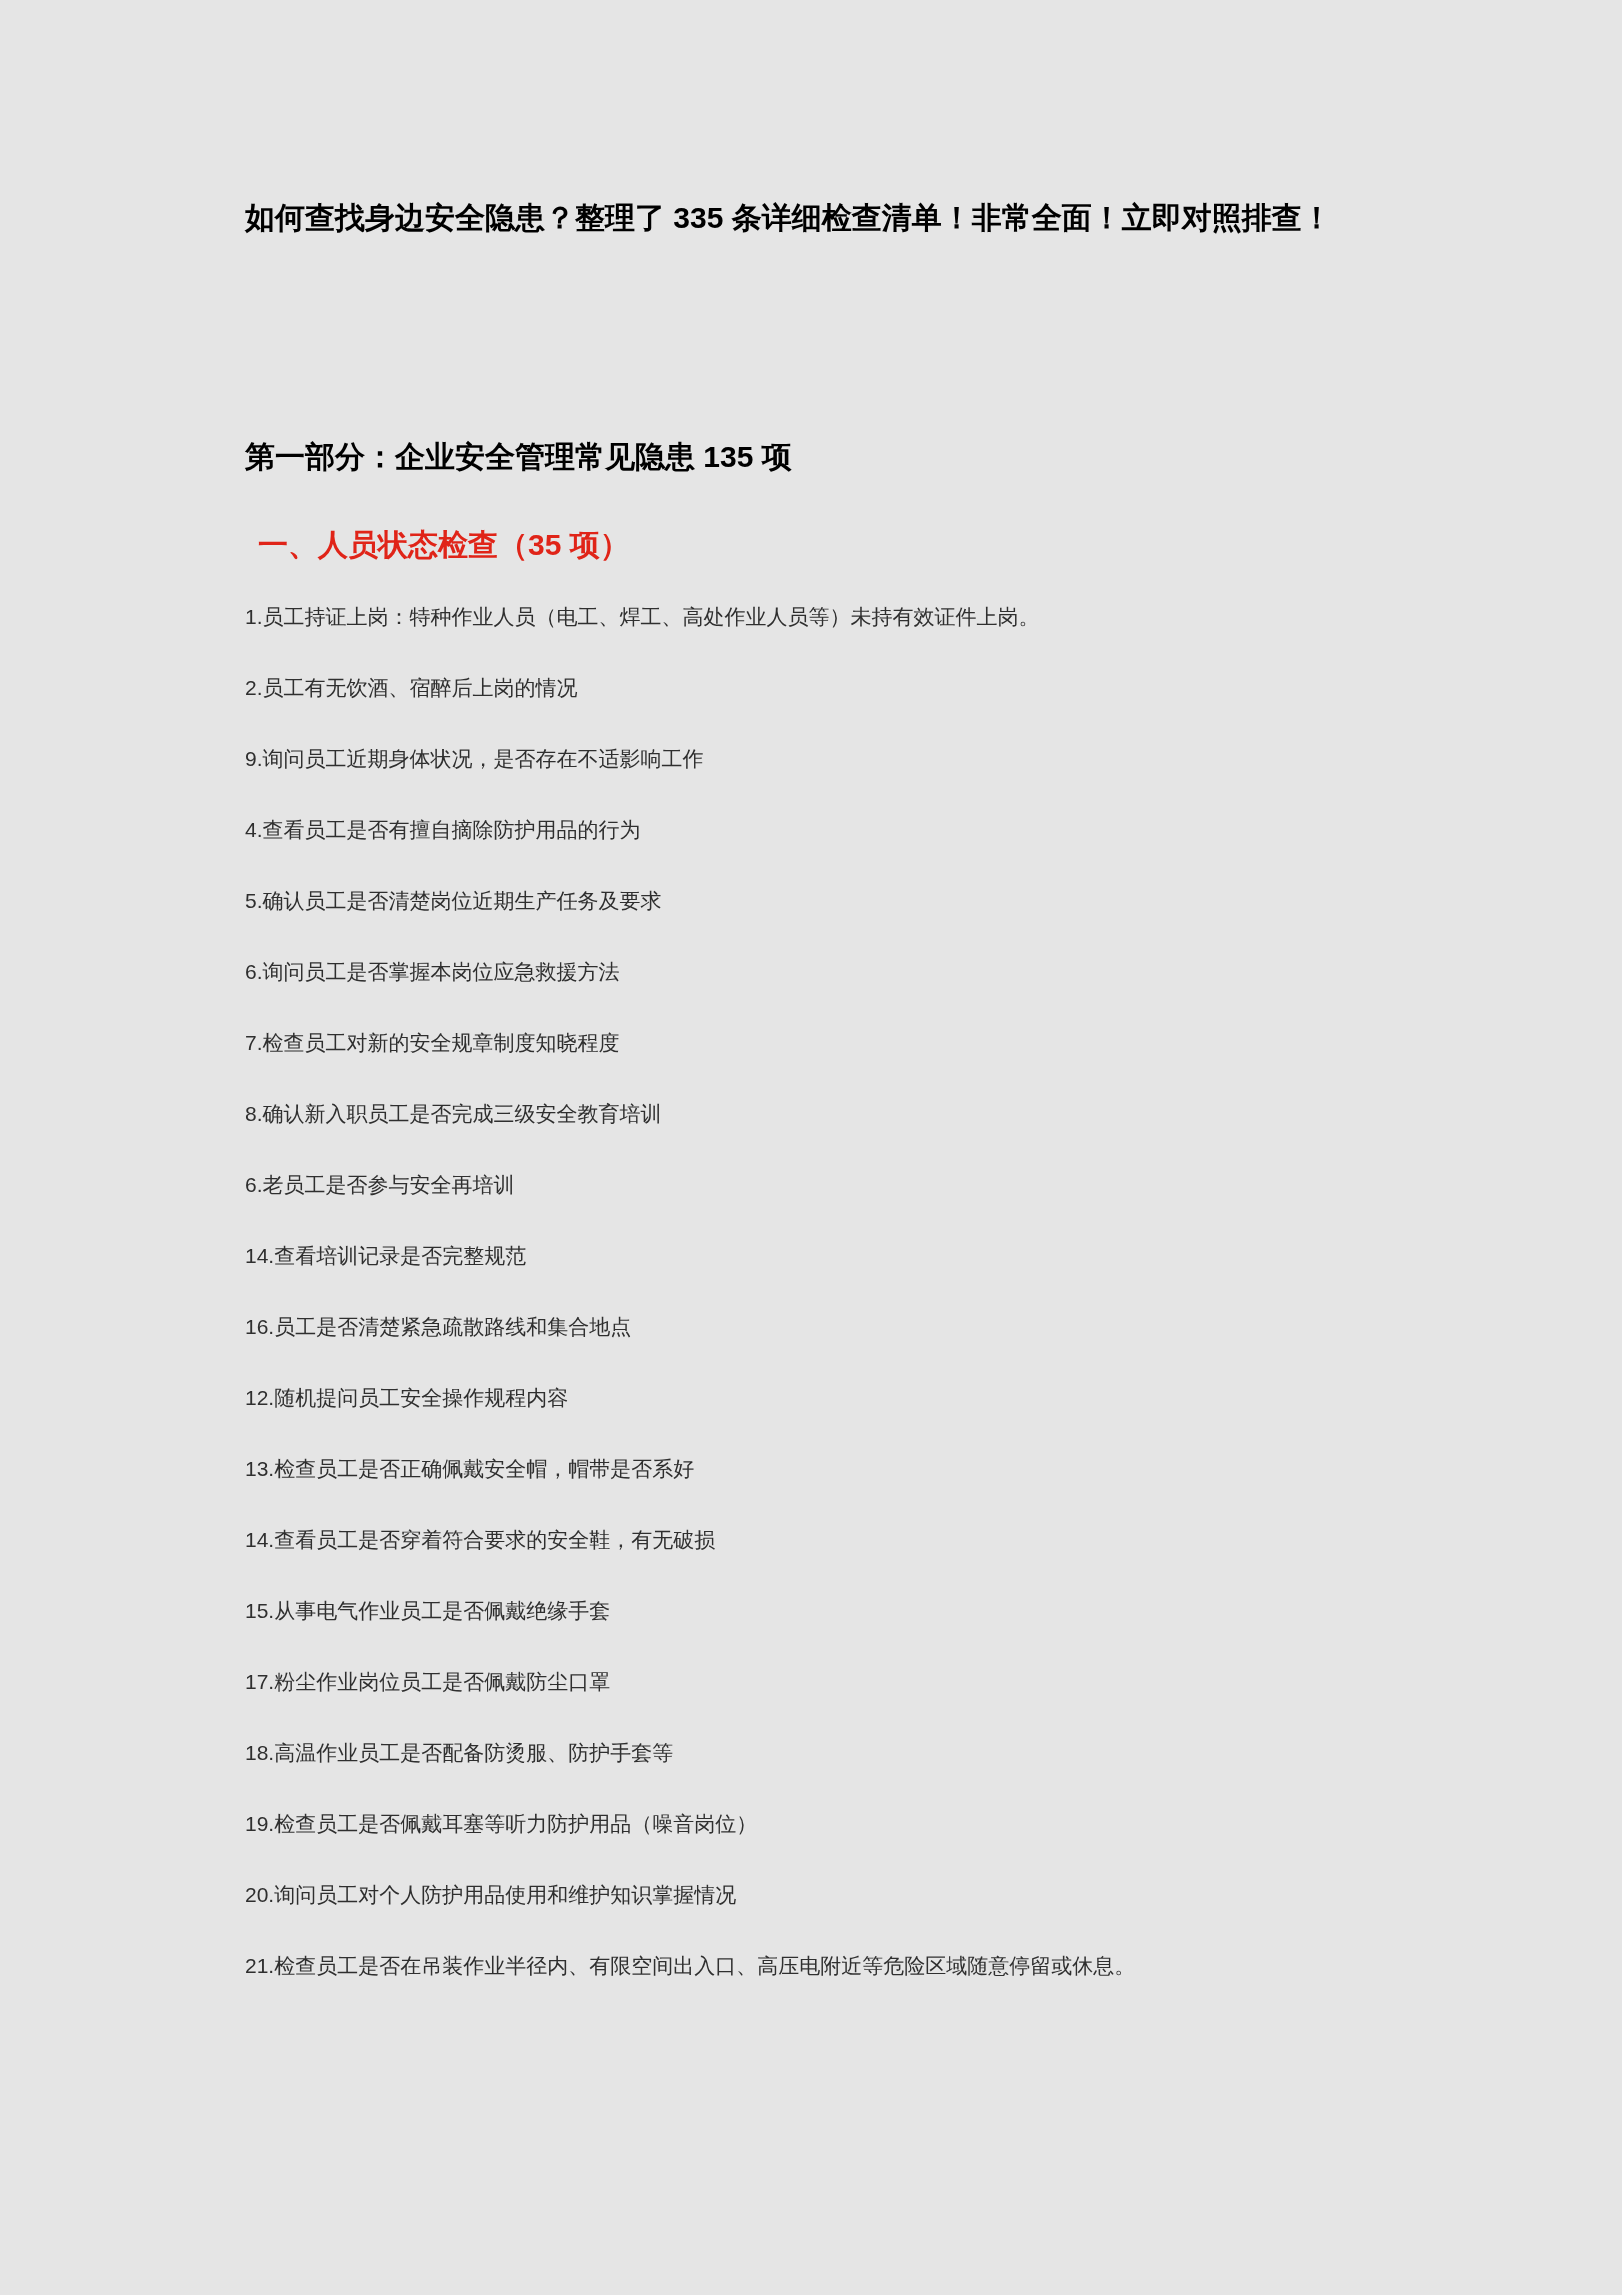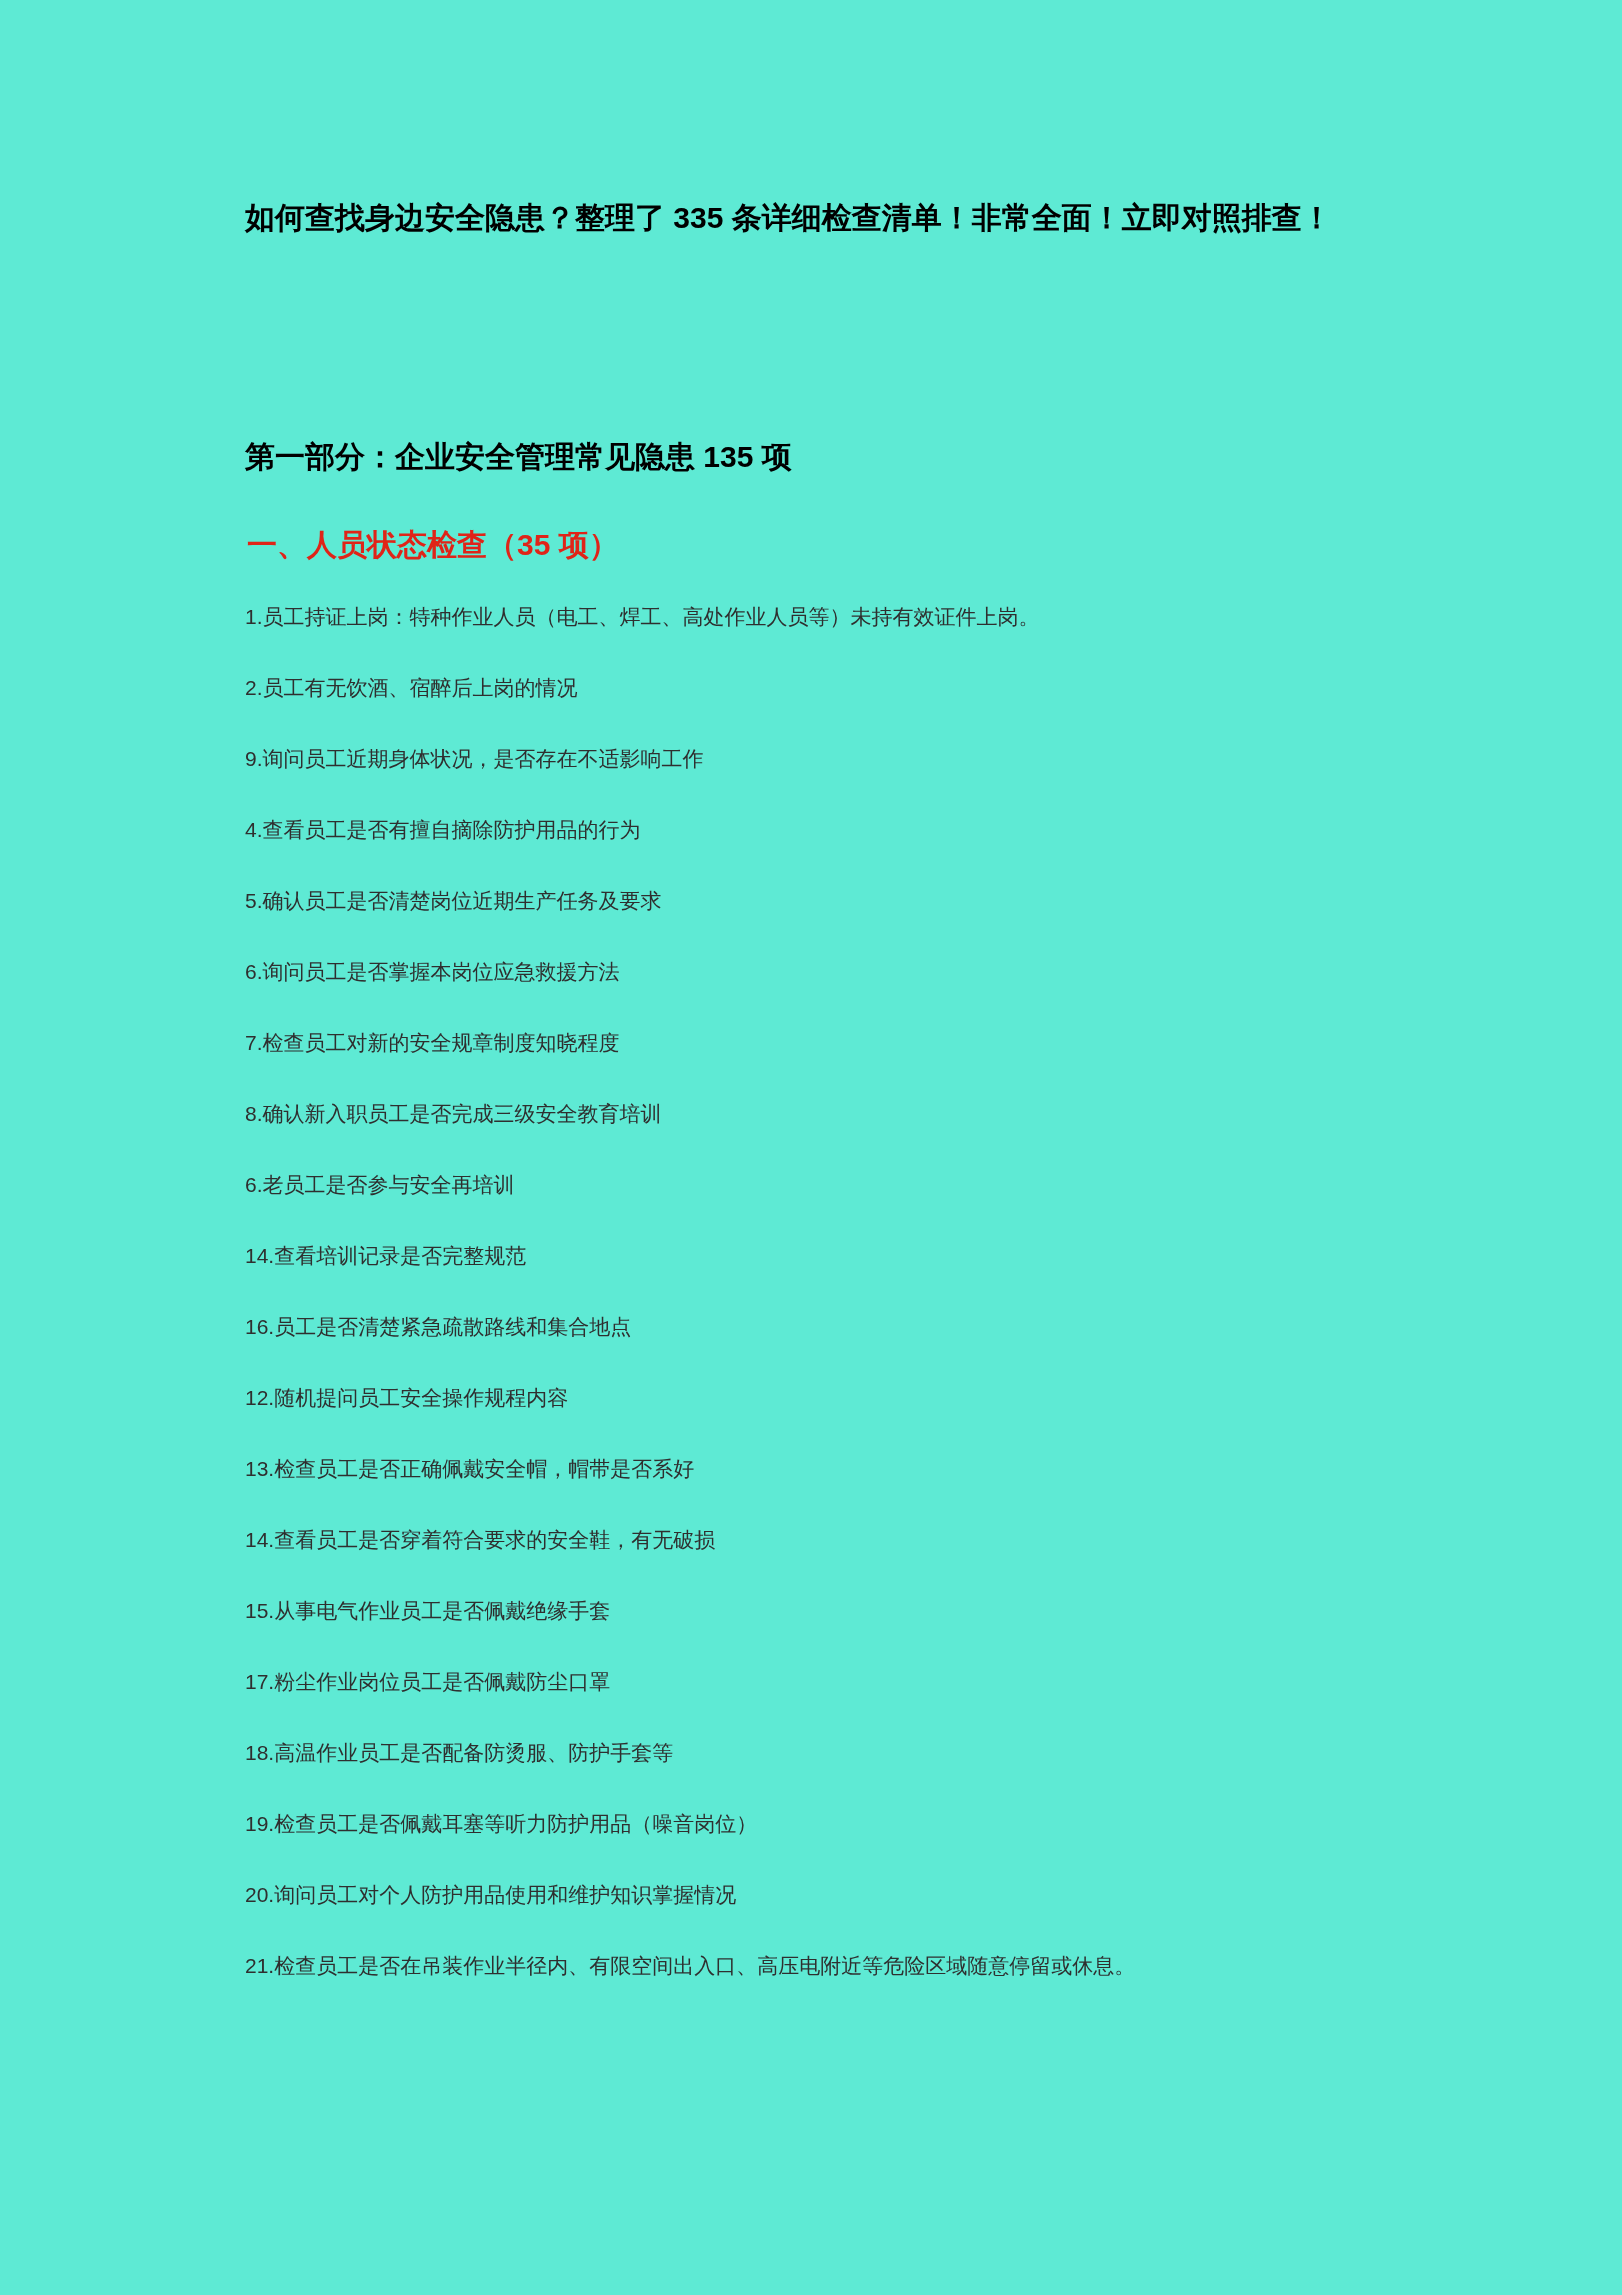--- a/index.html
+++ b/index.html
@@ -4,21 +4,21 @@
 <style>
   html, body {
     margin: 0;
     padding: 0;
     background: #ffffff;
   }
   .page {
     position: relative;
     width: 1623px;
     height: 2295px;
-    background: #5eead4;
+    background: #e5e5e5;
     box-sizing: border-box;
     padding: 193px 245px 0 245px;
     font-family: "Liberation Sans", "DejaVu Sans", sans-serif;
     overflow: hidden;
   }
   .doc-title {
     font-size: 30px;
     font-weight: 700;
     color: #000000;
     line-height: 49px;
@@ -29,21 +29,21 @@
     font-size: 30px;
     font-weight: 700;
     color: #000000;
     line-height: 49px;
     margin: 0 0 39px 0;
   }
   .sub-heading {
     font-size: 30px;
     font-weight: 700;
     line-height: 49px;
-    margin: 0 0 23px 2px;
+    margin: 0 0 23px 13px;
   }
   .item {
     font-size: 21px;
     font-weight: 400;
     color: #2f2f2f;
     line-height: 49px;
     margin: 0 0 22px 0;
   }
 </style>
 </head>

